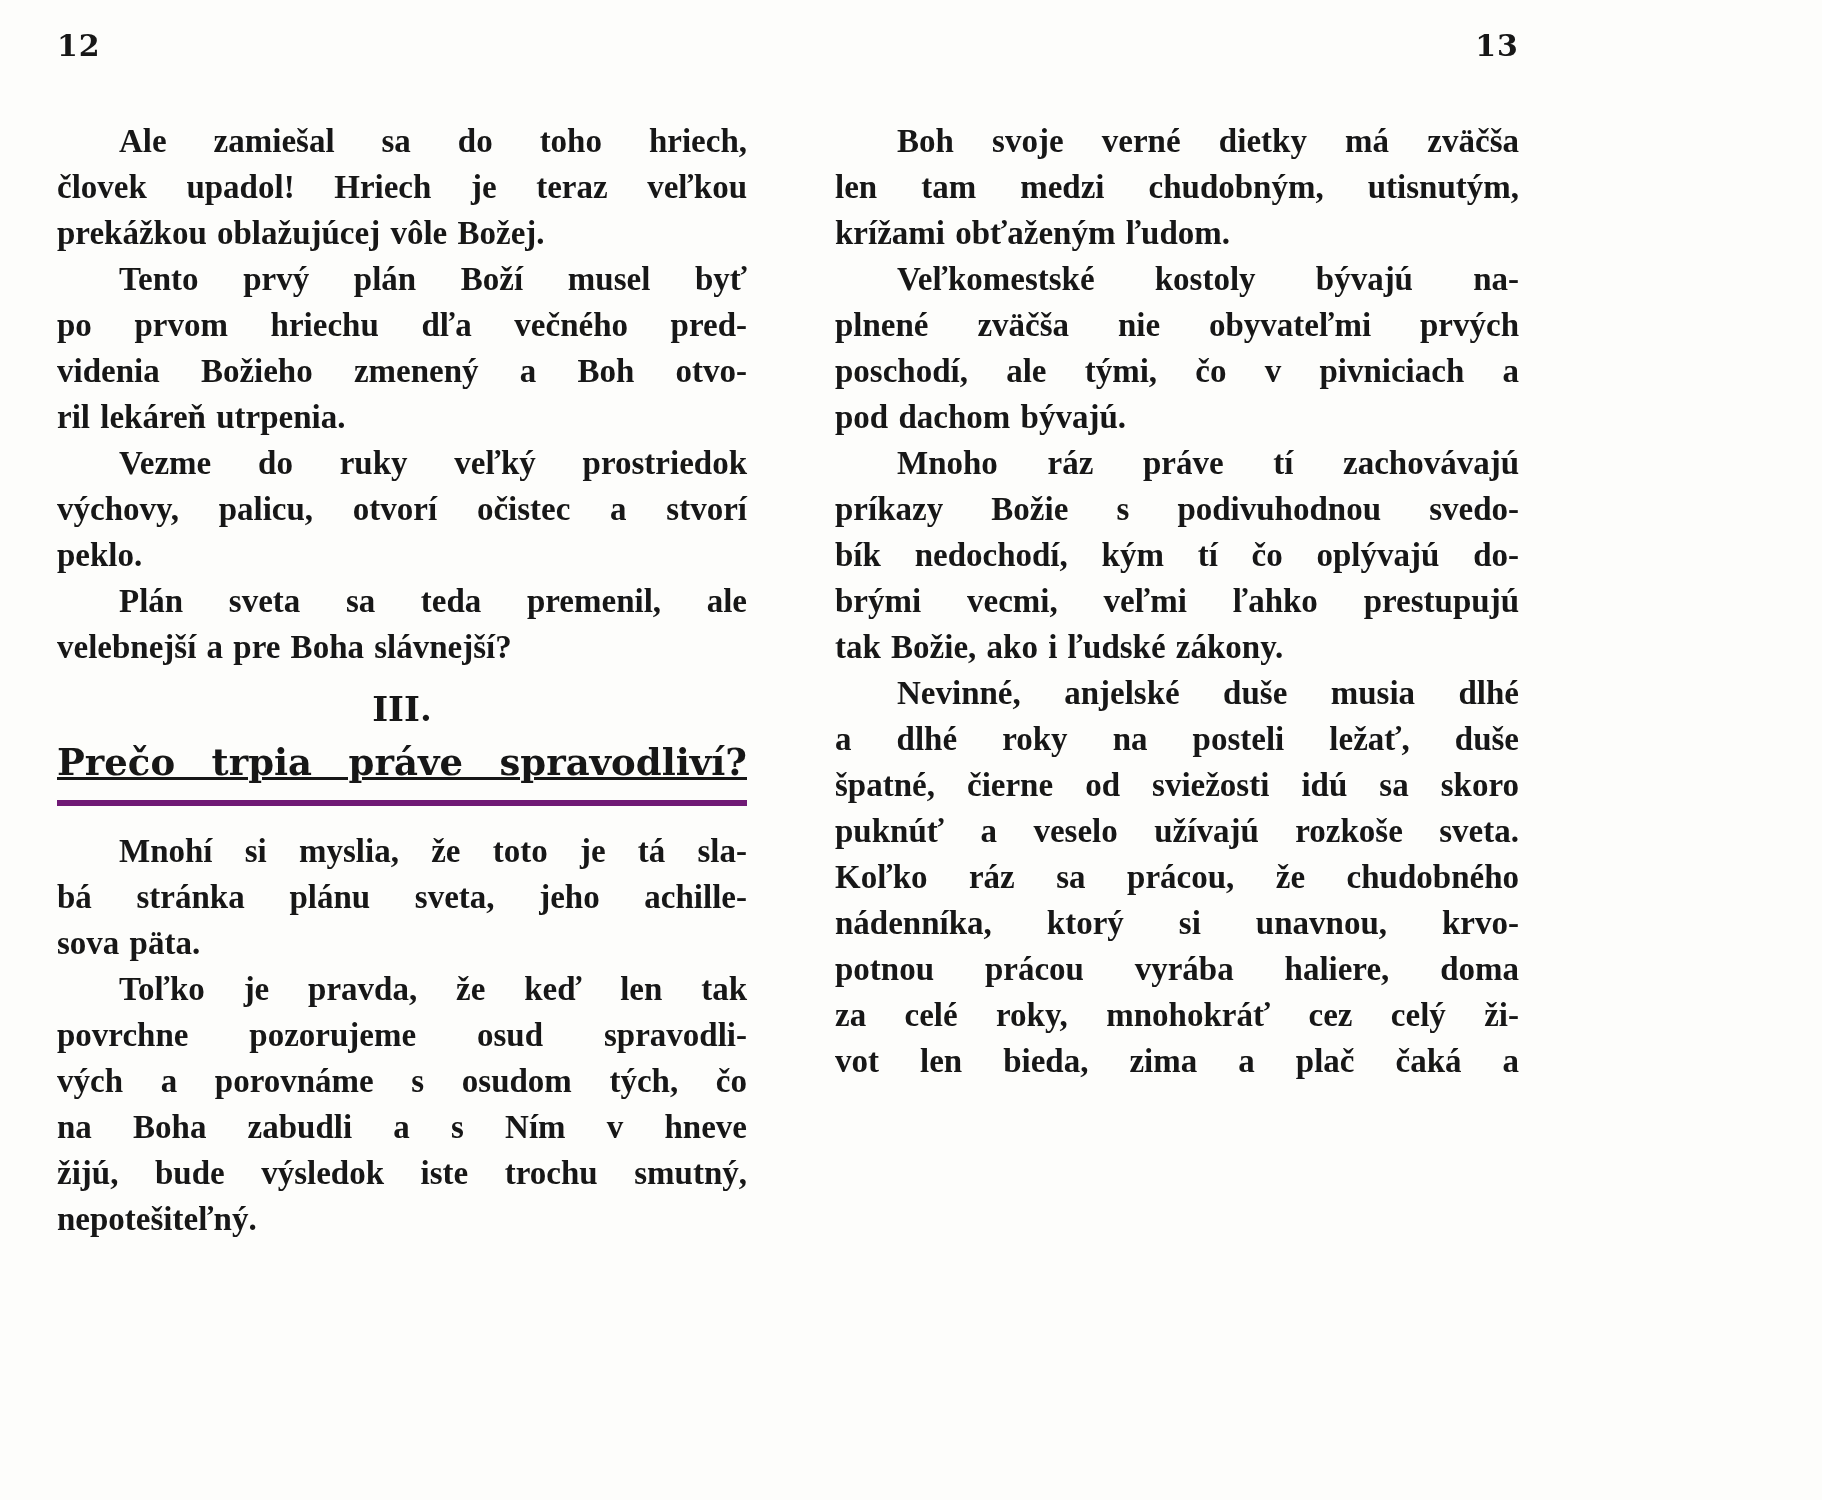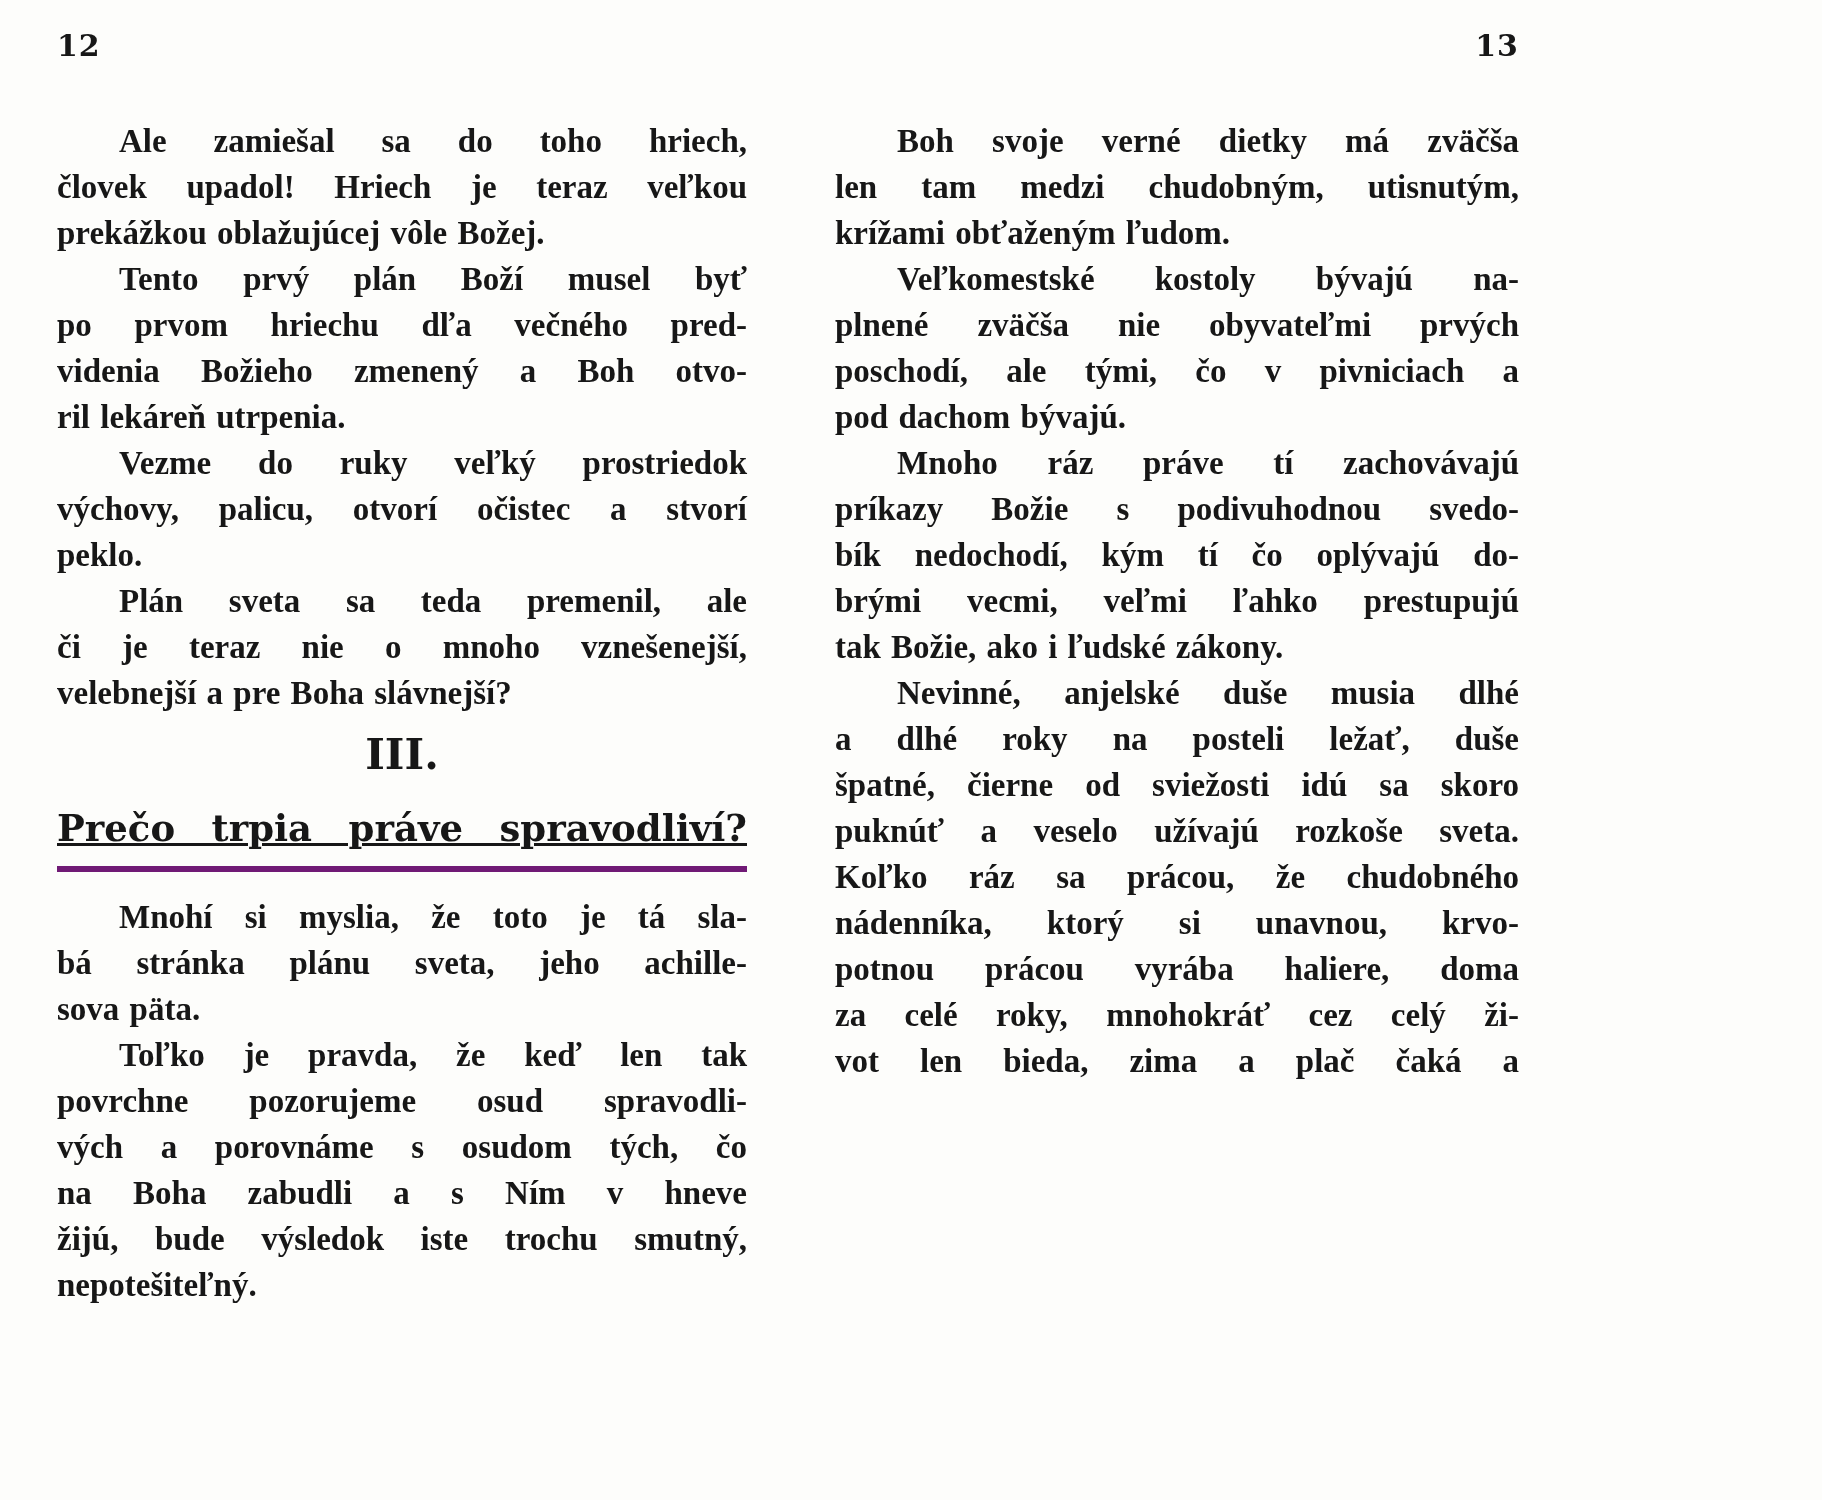--- a/index.html
+++ b/index.html
@@ -44,26 +44,26 @@
     line-height: 46px;
     text-align: justify;
     text-align-last: justify;
     white-space: normal;
     word-spacing: 2px;
     font-family: Liberation Serif, serif;
   }
   .line.first { text-indent: 62px; }
   .line.last  { text-align-last: left; }
   .section-number {
-    font-size: 42px;
+    font-size: 34px;
     font-weight: 700;
     line-height: 46px;
     text-align: center;
     margin-top: 16px;
-    margin-bottom: 26px;
+    margin-bottom: 6px;
   }
   .section-heading {
     font-size: 37px;
     font-weight: 700;
     line-height: 48px;
     text-align: justify;
     text-align-last: justify;
     border-bottom: 6px solid #701a75;
     padding-bottom: 14px;
     margin-bottom: 22px;
@@ -89,21 +89,20 @@
           <div class="line">videnia Božieho zmenený a Boh otvo-</div>
           <div class="line last">ril lekáreň utrpenia.</div>
         </div>
         <div class="para">
           <div class="line first">Vezme do ruky veľký prostriedok</div>
           <div class="line">výchovy, palicu, otvorí očistec a stvorí</div>
           <div class="line last">peklo.</div>
         </div>
         <div class="para">
           <div class="line first">Plán sveta sa teda premenil, ale</div>
-          <div class="line">či je teraz nie o mnoho vznešenejší,</div>
           <div class="line last">velebnejší a pre Boha slávnejší?</div>
         </div>
         <div class="section-number">III.</div>
         <div class="section-heading">Prečo trpia práve spravodliví?</div>
         <div class="para">
           <div class="line first">Mnohí si myslia, že toto je tá sla-</div>
           <div class="line">bá stránka plánu sveta, jeho achille-</div>
           <div class="line last">sova päta.</div>
         </div>
         <div class="para">

